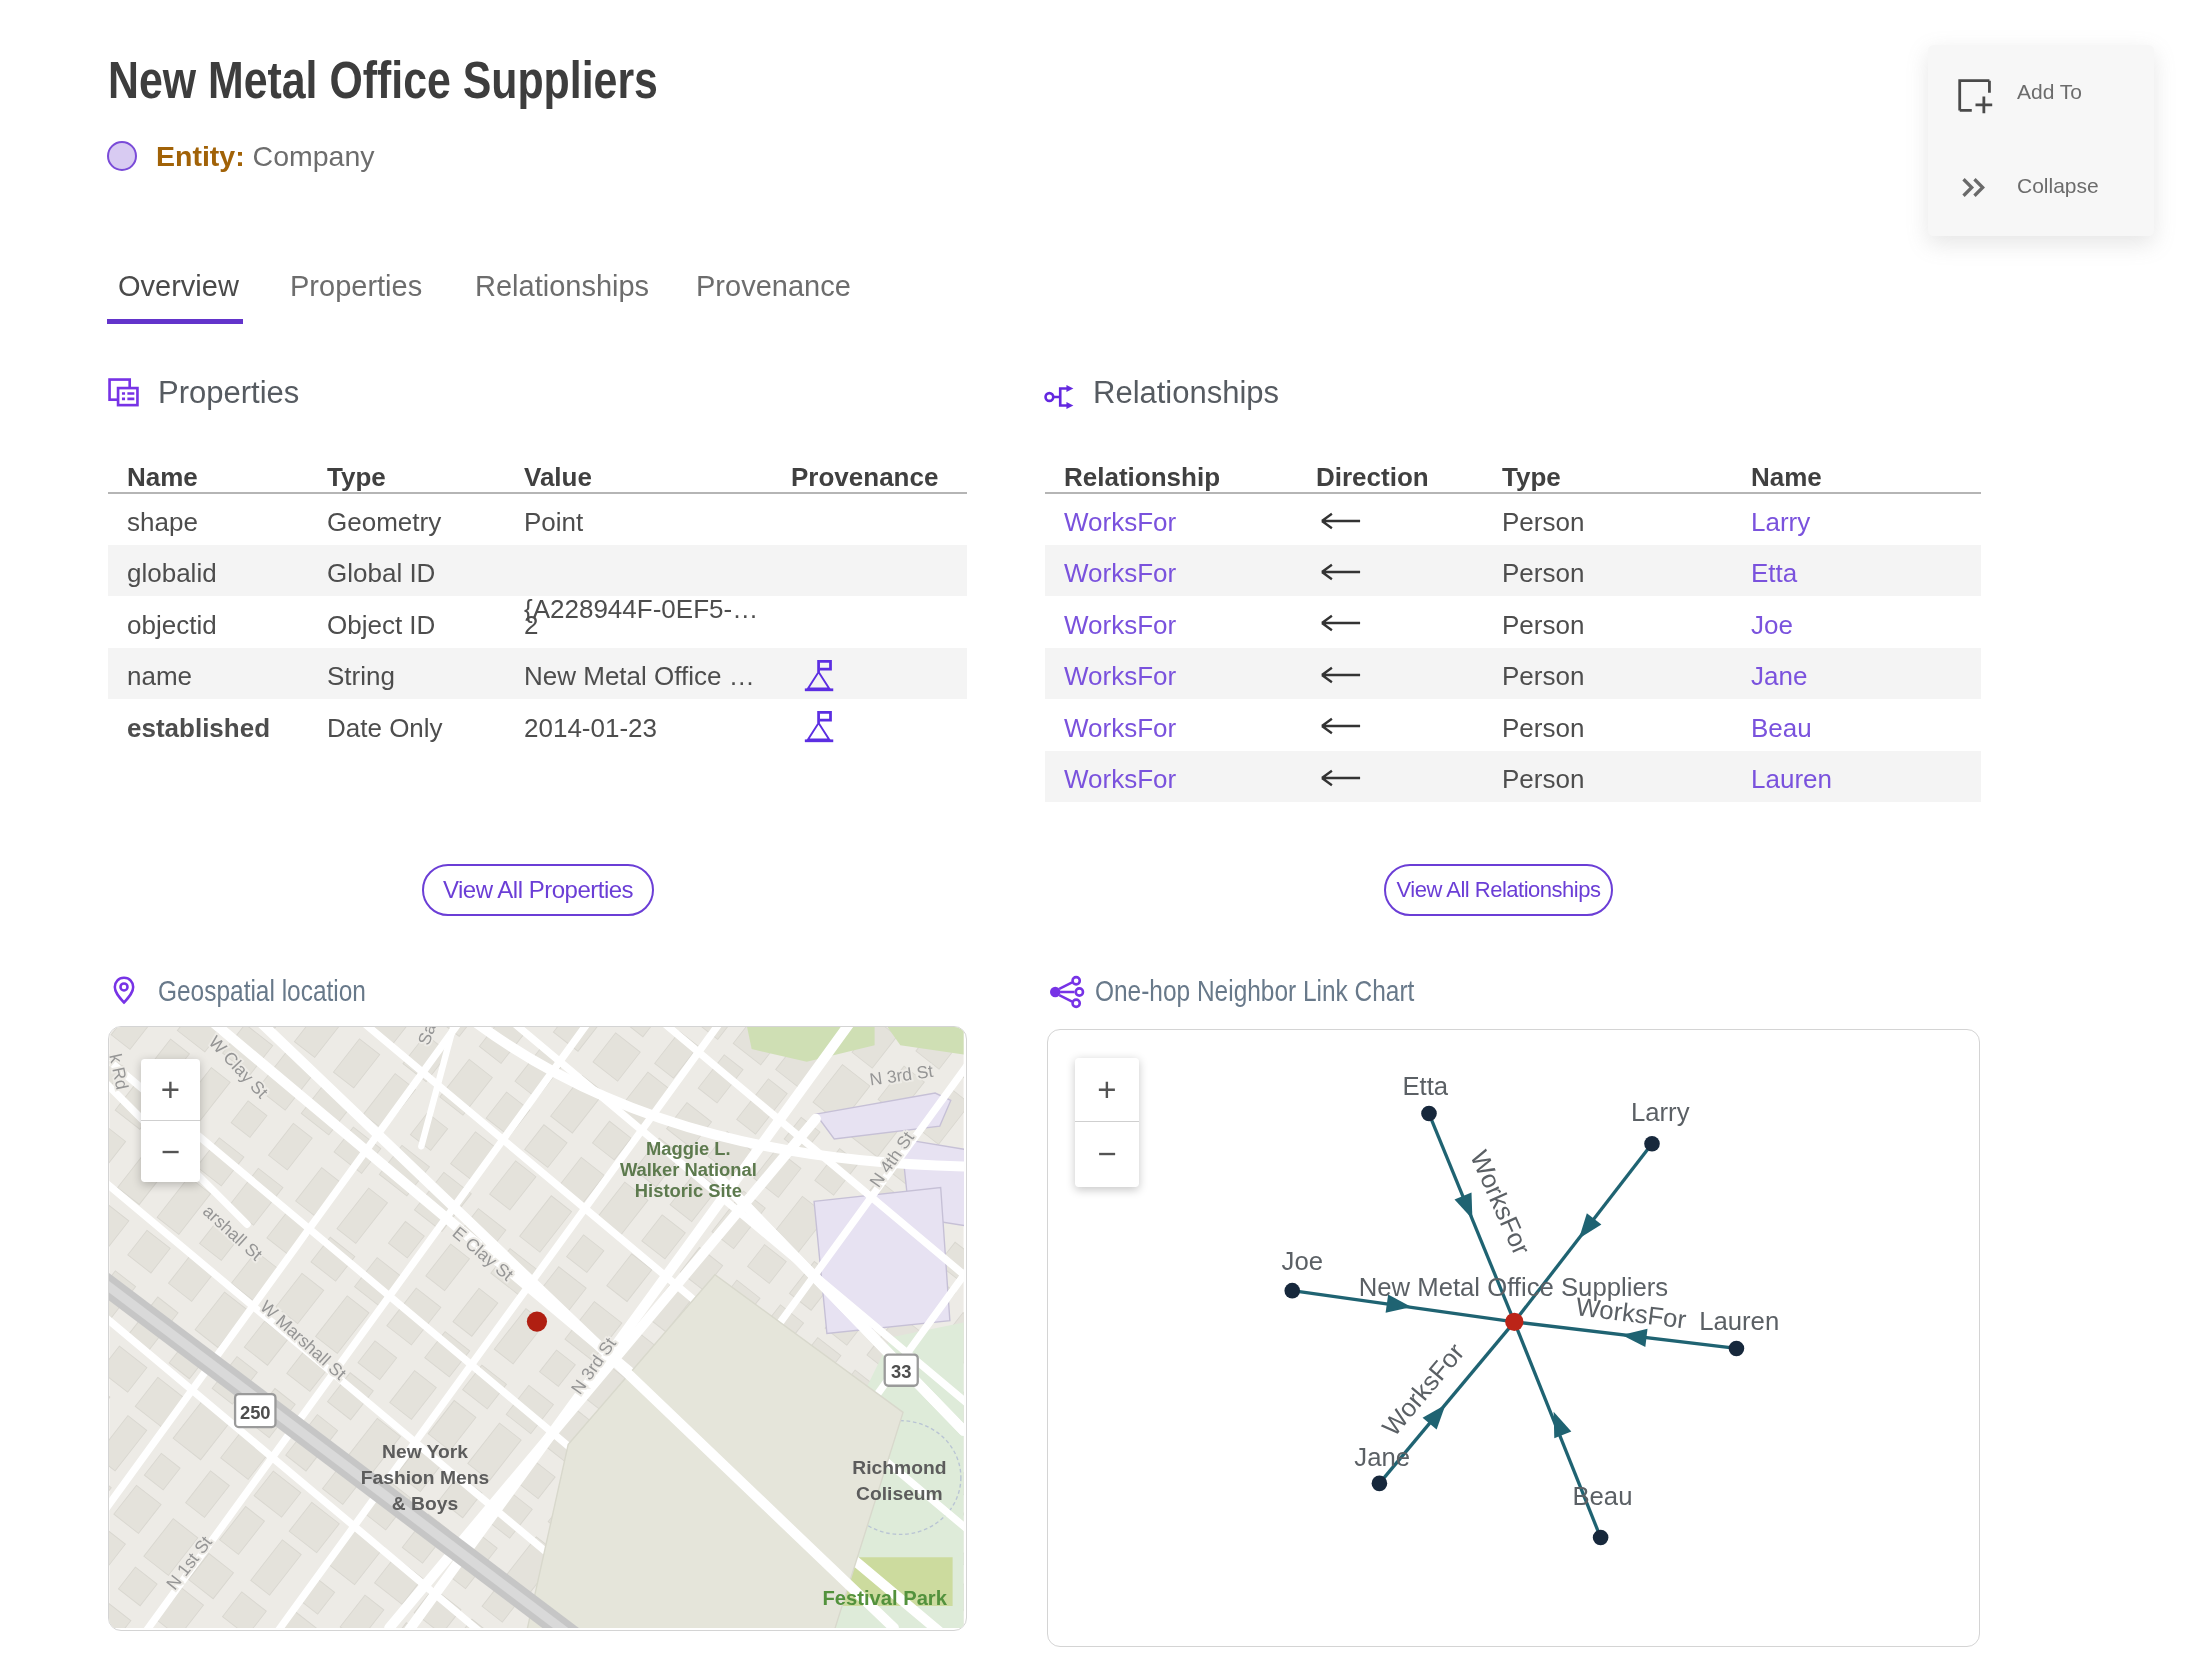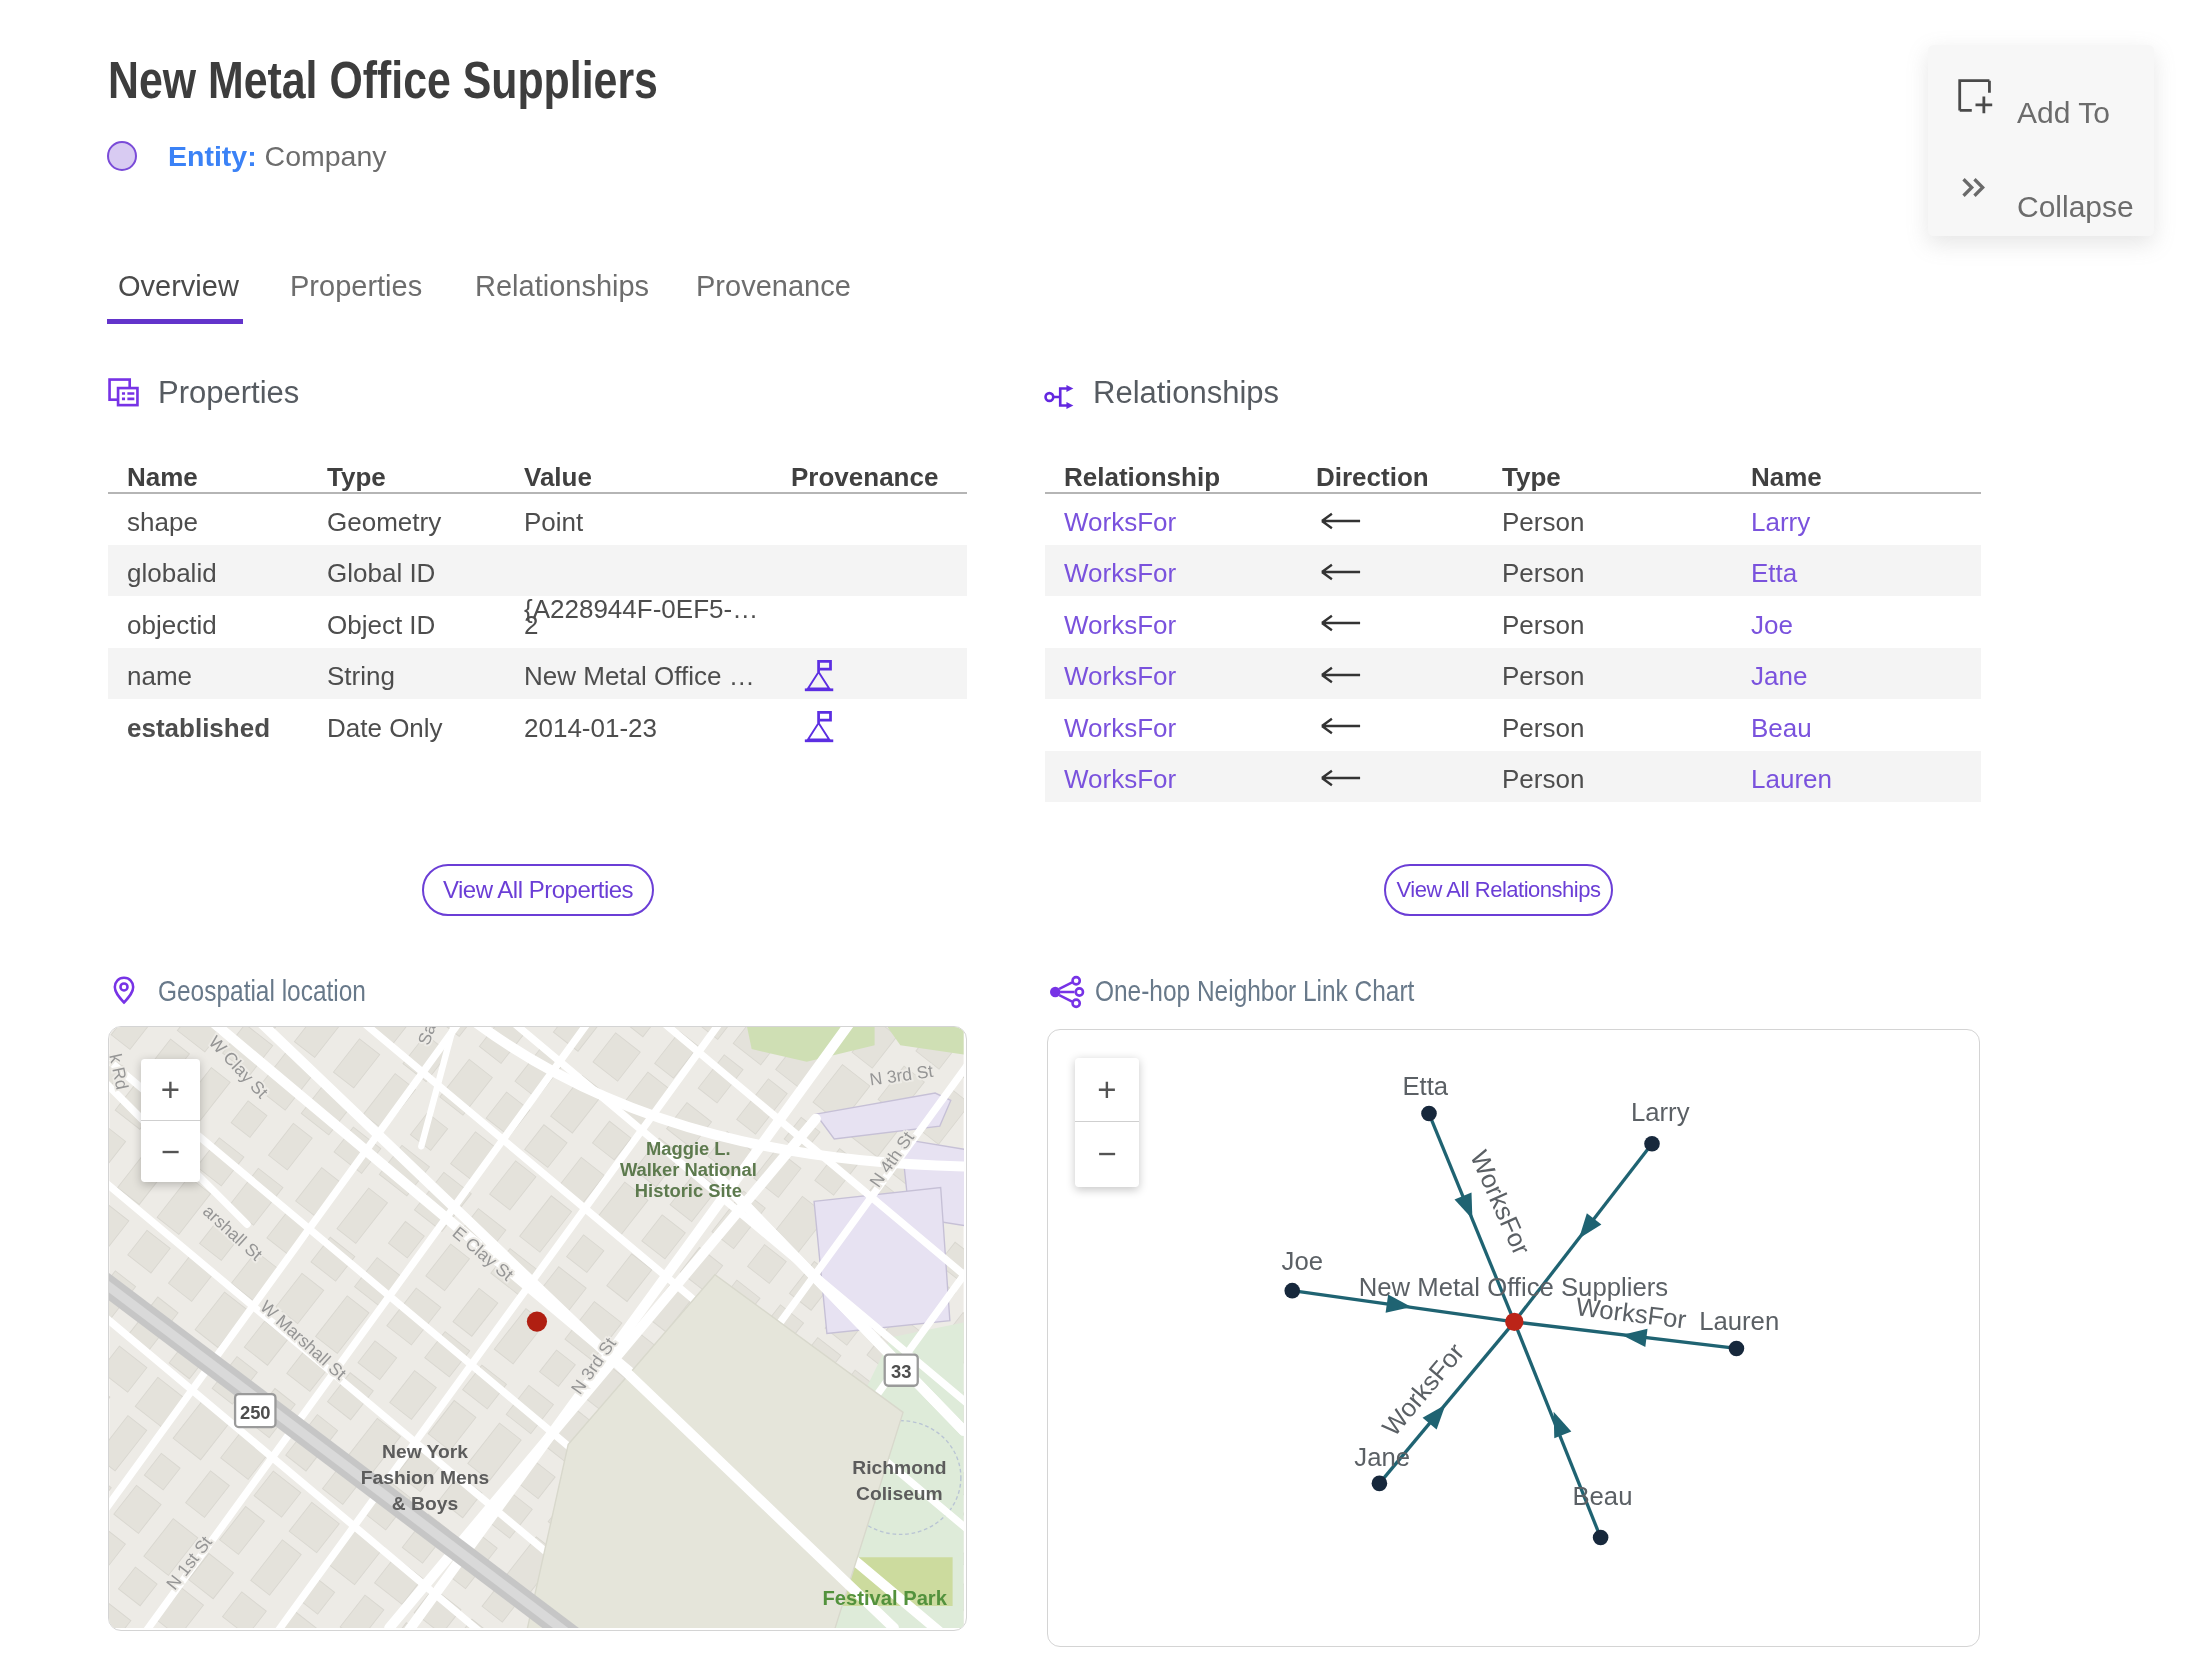--- a/index.html
+++ b/index.html
@@ -1,34 +1,34 @@
 <!DOCTYPE html>
 <html style="font-size:14.7px"><head>
 <meta charset="utf-8">
 <style>
   * { margin:0; padding:0; box-sizing:border-box; }
   html,body { width:2204px; height:1677px; background:#ffffff; font-family:"Liberation Sans", sans-serif; position:relative; overflow:hidden; }
   .abs { position:absolute; }
   .title { left:108px; top:51px; font-size:51px; font-weight:bold; color:#3d3d3d; transform:scaleX(0.84); transform-origin:left top; white-space:nowrap; }
   .entcircle { left:107px; top:141px; width:30px; height:30px; border-radius:50%; border:2.8px solid #7a4bd8; background:#d8cbf2; }
   .entline { left:156px; top:141px; font-size:28.5px; color:#6d6d6d; line-height:30px; }
-  .entline b { color:#3b82f6;margin-left:12px; }
+  .entline b { color:#a16207; }
   .tab { top:270px; font-size:29px; color:#6d6d6d;text-align:center; }
   .tabu { left:107px; top:319px; width:136px; height:4.6px; background:#6334cb; }
   .sechead { font-size:31px; color:#565b61; }
   .sechead2 { font-size:30px; color:#68798a; transform:scaleX(0.815); transform-origin:left top; white-space:nowrap; }
   .th { font-size:26px; font-weight:bold; color:#404040; }
   .td { font-size:26px; color:#4d4d4d; }
   .lnk { color:#7a52dd; }
   .stripe { background:#f4f4f4; height:51px; }
   .hline { height:1.8px; background:#b5b5b5; }
   .pillbtn { height:52px; border:2.3px solid #6b3ed6; border-radius:27px; color:#6b3ed6; font-size:24px; display:flex; align-items:center; justify-content:center; background:#fff; white-space:nowrap; letter-spacing:-0.5px; }
   .panel { border:1.8px solid #d4d4d4; border-radius:13px; background:#fff; overflow:hidden; }
   .addcard { left:1928px; top:45px; width:226px; height:191px; background:#f7f7f7; border-radius:5.5px; box-shadow:0 7.3px 22px rgba(130,130,130,0.20); }
-  .addtxt { font-size:30px; color:#6c6c6c;margin-top:16px; }
+  .addtxt { font-size:21px; color:#6c6c6c; }
   .zoomctl { background:#fff; box-shadow:0 2.8px 9.2px rgba(0,0,0,0.22); border-radius:3.7px; position:absolute; }
   .zbtn { display:flex; align-items:center; justify-content:center; color:#545454; font-size:33px; font-weight:400; }
 </style>
 </head>
 <body>
 
 <div class="abs title">New Metal Office Suppliers</div>
 <div class="abs entcircle"></div>
 <div class="abs entline"><b>Entity:</b>&nbsp;Company</div>
 

